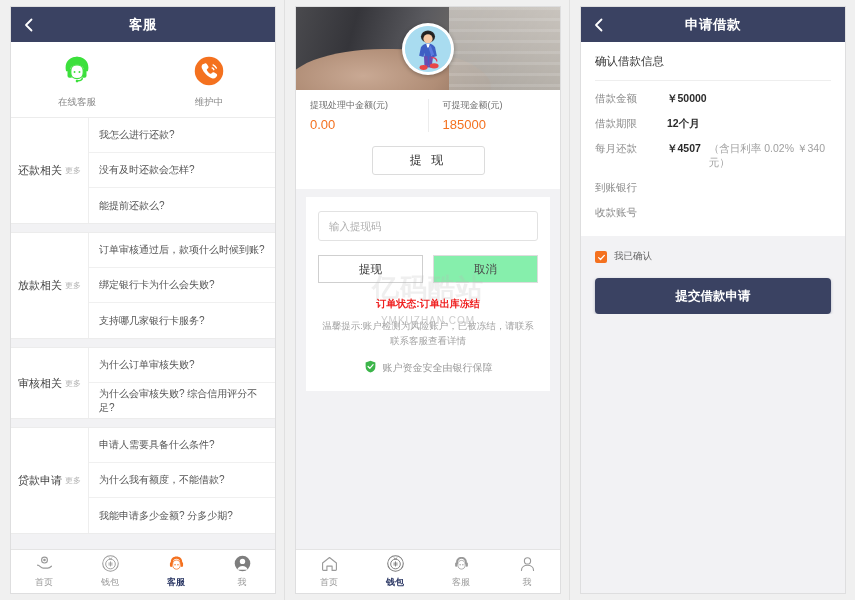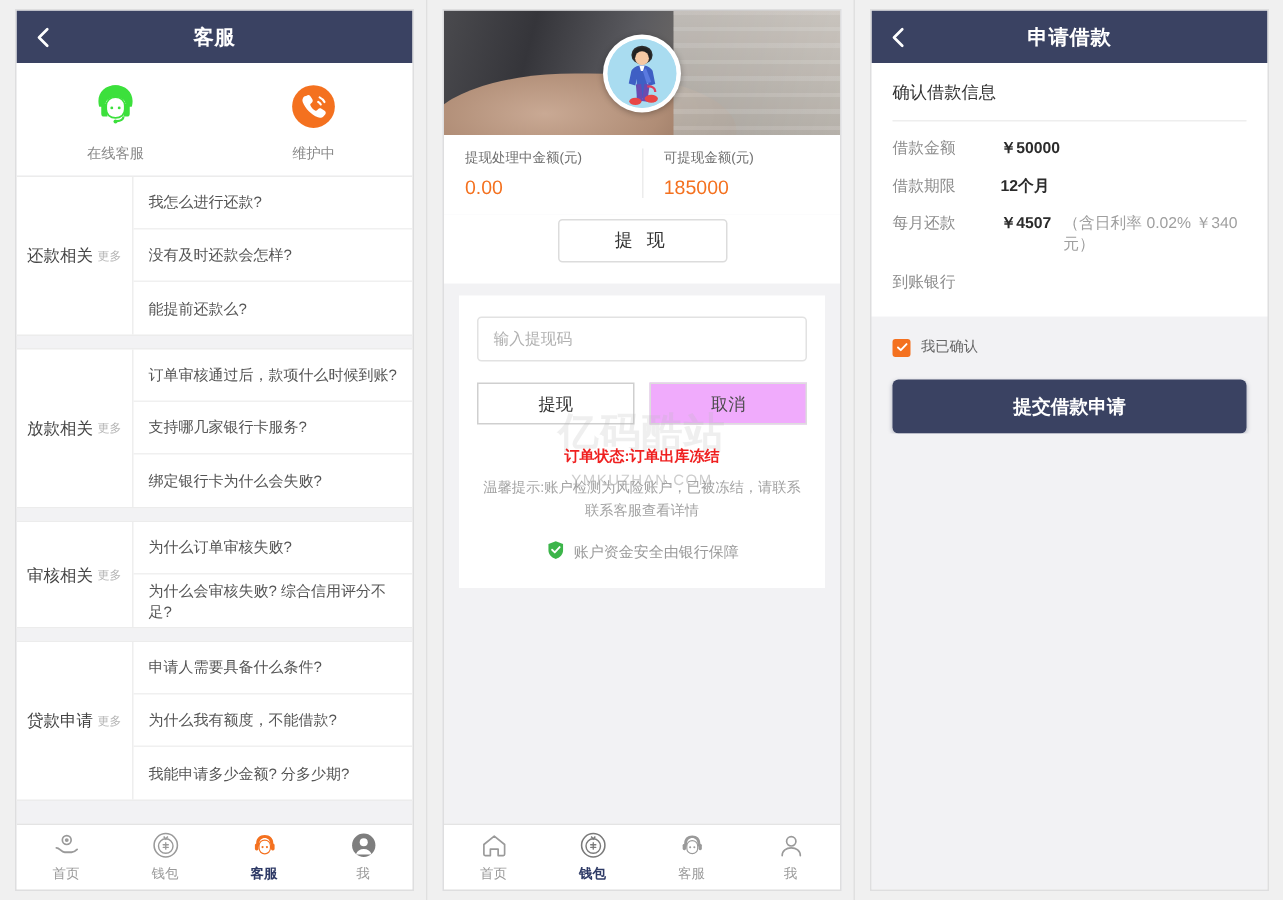--- a/index.html
+++ b/index.html
@@ -146,21 +146,21 @@
     padding: 0 10px; font-size: 10.5px; color: #333;
     font-family: "Liberation Sans", sans-serif; outline: none;
   }
   .code-input::placeholder { color: #b0b0b0; }
   .btn-row { display: flex; gap: 10px; margin-top: 14px; }
   .btn {
     flex: 1; height: 28px; display:flex; align-items:center; justify-content:center;
     font-size: 11.5px; cursor: pointer; border-radius: 0;
   }
   .btn-confirm { background:#fff; border:1px solid #cfcfcf; color:#333; }
-  .btn-cancel { background:#f0abfc; border:1px solid #dddddd; color:#4a4a4a; }
+  .btn-cancel { background:#86efac; border:1px solid #dddddd; color:#4a4a4a; }
 
   .order-status {
     text-align:center; font-size: 10px; color:#ef2020; font-weight:bold;
     margin-top: 14px; position: relative; z-index: 2;
   }
   .notice {
     text-align:center; font-size: 9.5px; color:#a3a3a3; line-height: 1.6;
     margin-top: 7px; padding: 0 4px; position: relative; z-index: 2;
   }
   .guarantee {
@@ -269,22 +269,22 @@
           </div>
         </div>
 
         <div class="faq-group">
           <div class="faq-cat">
             <span class="faq-cat-name">放款相关</span>
             <span class="faq-cat-more">更多</span>
           </div>
           <div class="faq-qs">
             <div class="faq-q">订单审核通过后，款项什么时候到账?</div>
+            <div class="faq-q">绑定银行卡为什么会失败?</div>
             <div class="faq-q">支持哪几家银行卡服务?</div>
-            <div class="faq-q">绑定银行卡为什么会失败?</div>
           </div>
         </div>
 
         <div class="faq-group">
           <div class="faq-cat">
             <span class="faq-cat-name">审核相关</span>
             <span class="faq-cat-more">更多</span>
           </div>
           <div class="faq-qs">
             <div class="faq-q">为什么订单审核失败?</div>
@@ -494,20 +494,24 @@
           </div>
           <div class="loan-row">
             <span class="loan-k">每月还款</span>
             <span class="loan-v">￥4507</span>
             <span class="loan-note">（含日利率 0.02% ￥340元）</span>
           </div>
           <div class="loan-row">
             <span class="loan-k">到账银行</span>
             <span class="loan-v"></span>
           </div>
+          <div class="loan-row">
+            <span class="loan-k">收款账号</span>
+            <span class="loan-v"></span>
+          </div>
         </div>
       </div>
 
       <div class="confirm-wrap">
         <div class="confirm-row">
           <span class="checkbox">
             <span>
               <svg viewBox="0 0 12 12" width="9" height="9">
                   <path d="M2.2 6.2 4.7 8.6 9.8 3.2" fill="none" stroke="#fff" stroke-width="1.7" stroke-linecap="round" stroke-linejoin="round"></path>
                 </svg>

